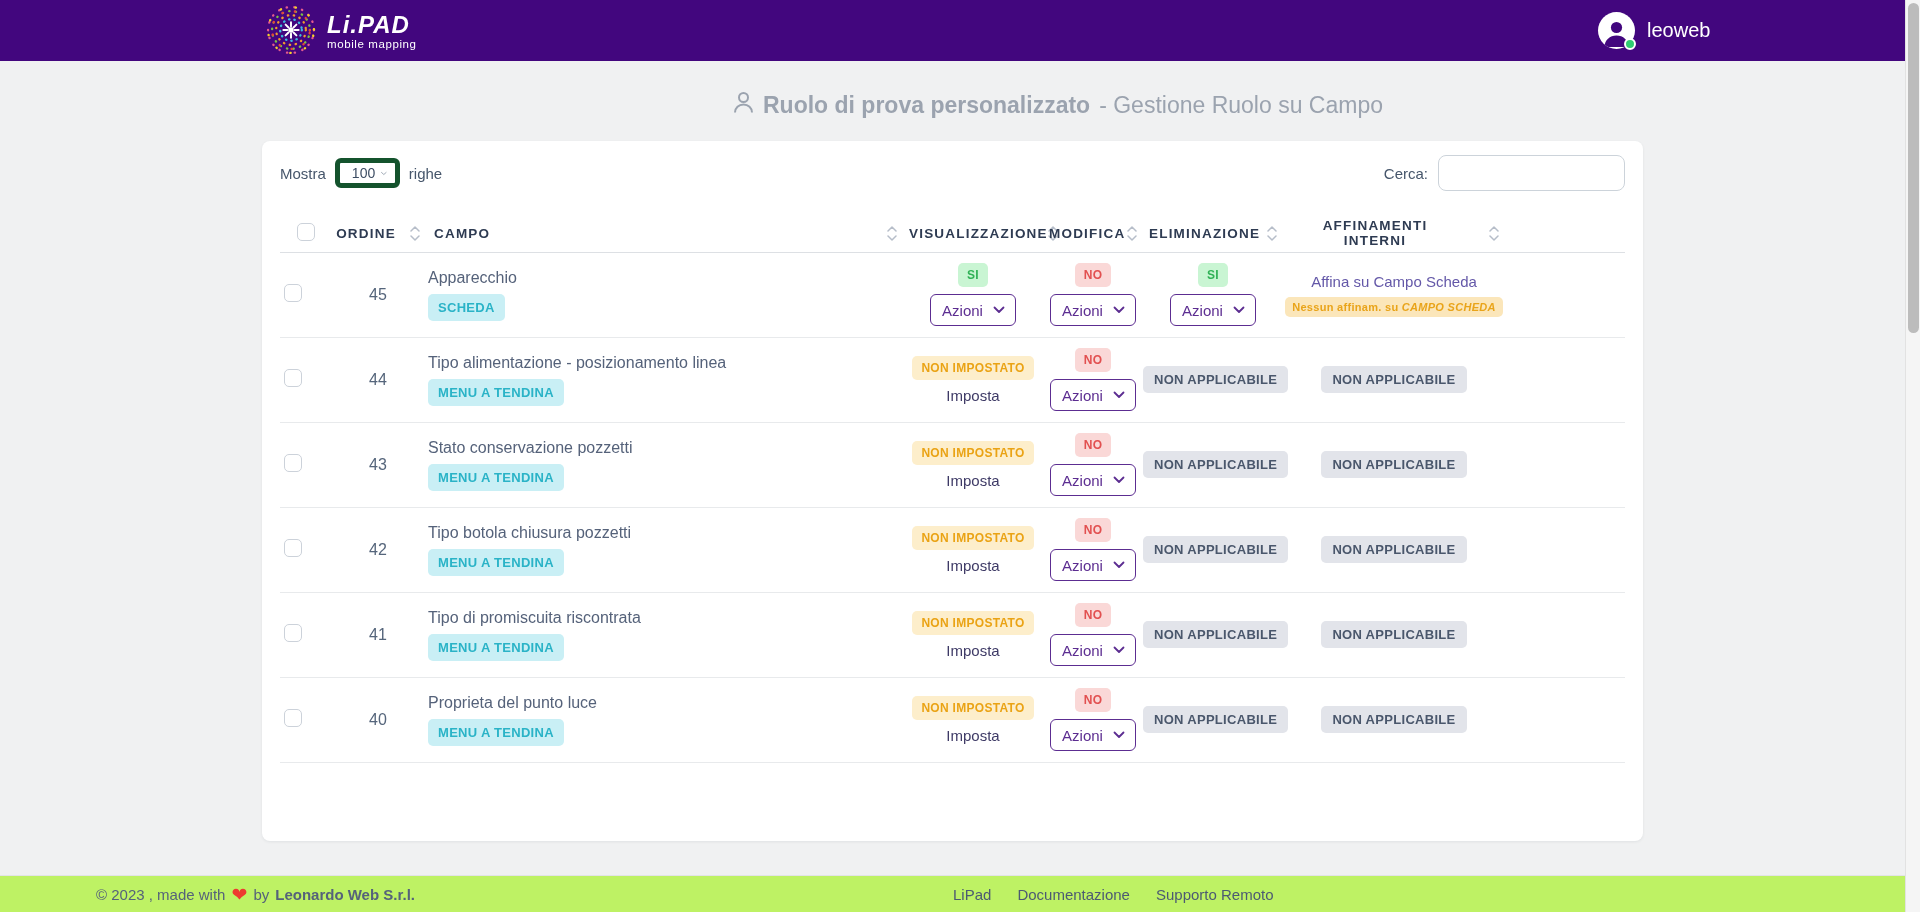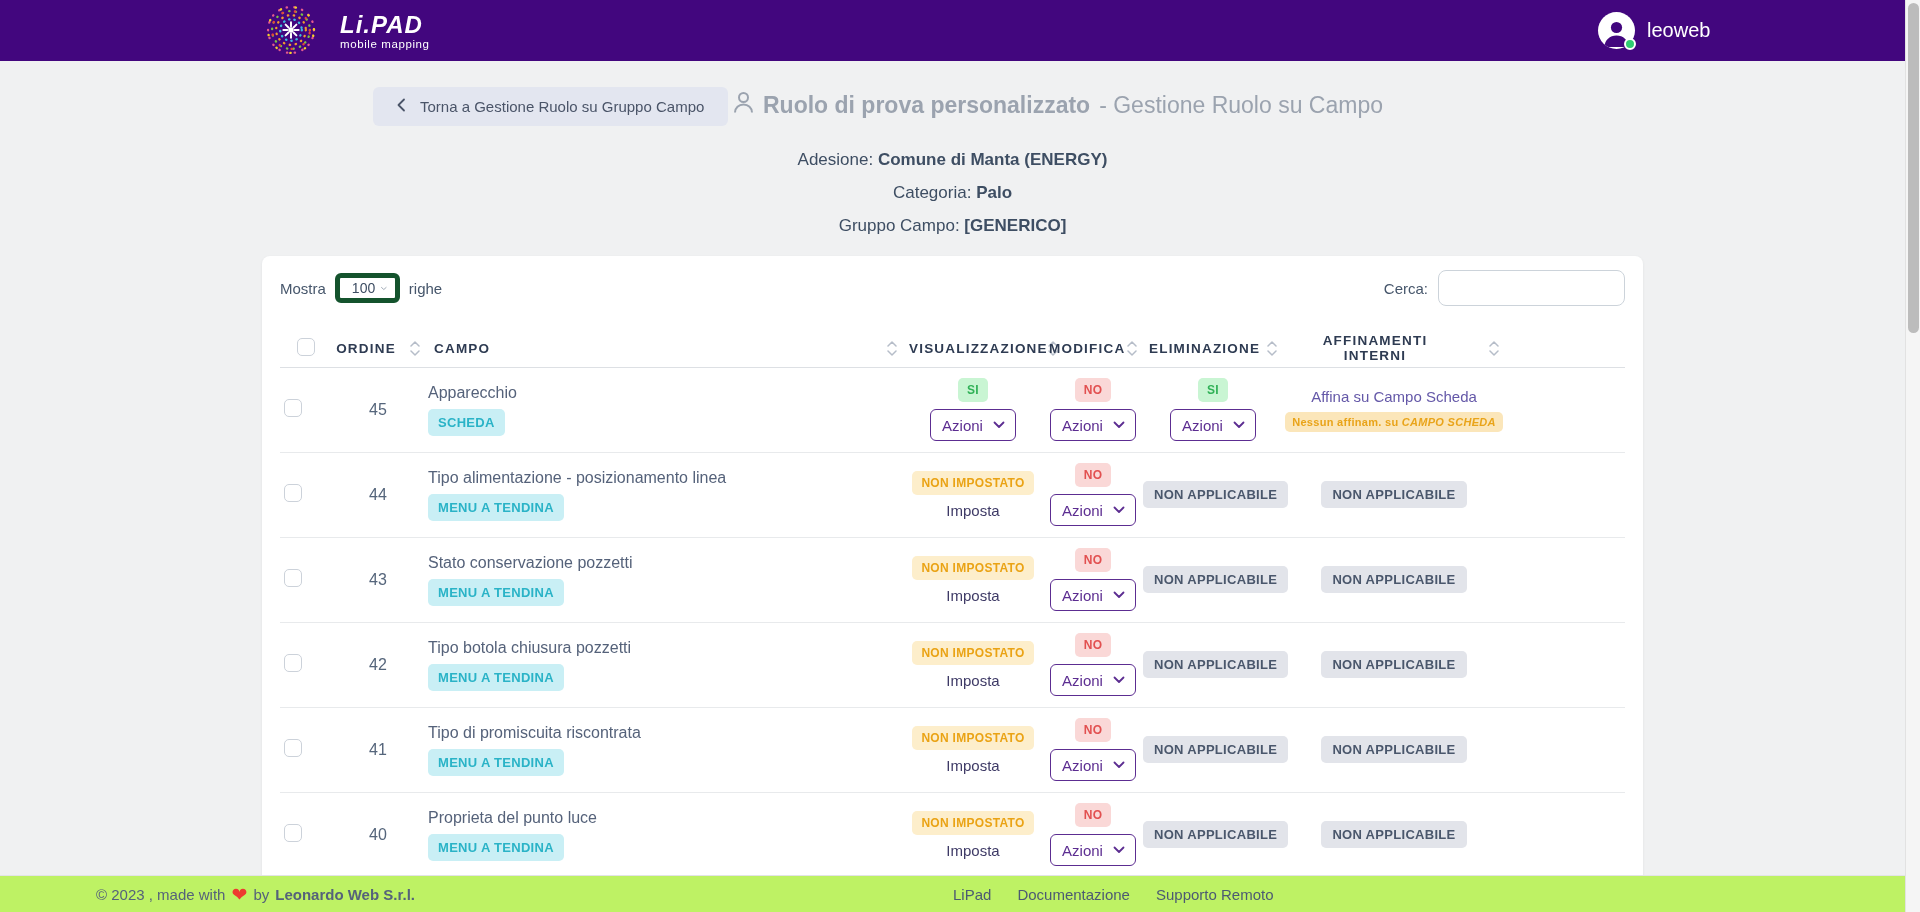--- a/index.html
+++ b/index.html
@@ -1,21 +1,21 @@
 <!DOCTYPE html>
 <html style="--brand: #42067e; --accent: #5c2d91; --success: #31b257; --success-bg: #c9f5d3; --danger: #e25050; --danger-bg: #fad8d7; --warning: #eaa315; --warning-bg: #fdeecb; --info: #2ab3c7; --info-bg: #c9eff5; --neutral: #4a576c; --neutral-bg: #e2e4ea; --link: #6458a8; --online: #2ecc71;"><head>
 <meta charset="utf-8">
 <style>
   * { box-sizing: border-box; margin: 0; padding: 0; }
   html,body { width:1920px; height:912px; overflow:hidden; }
   body { background:#f0f1f2; font-family:"Liberation Sans", sans-serif; position:relative; }
 
   
   .navbar { position:fixed; top:0; left:0; width:1905px; height:61px; background:var(--brand,#42067e); z-index:20; }
-  .logo { position:absolute; left:264px; top:3px; display:flex; align-items:center; gap:22px; }
+  .logo { position:absolute; left:264px; top:3px; display:flex; align-items:center; gap:9px; }
   .logo-text { color:#fff; line-height:1; }
   .logo-name { font-size:24px; font-weight:bold; font-style:italic; letter-spacing:1px; }
   .logo-sub { font-size:11.5px; font-weight:300; letter-spacing:0.6px; margin-top:2px; }
   .user { position:absolute; left:1598px; top:12px; display:flex; align-items:center; gap:12px; }
   .avatar { position:relative; width:37px; height:37px; }
   .avatar .ring { width:37px; height:37px; border-radius:50%; background:#fff; display:flex; align-items:flex-end; justify-content:center; overflow:hidden; }
   .online-dot { position:absolute; right:-1px; bottom:-1px; width:12px; height:12px; border-radius:50%; background:var(--online,#2ecc71); border:2px solid #fff; }
   .user-name { color:#fff; font-size:20px; }
 
   
@@ -123,45 +123,32 @@
       </span>
       <span class="online-dot"></span>
     </span>
     <span class="user-name">leoweb</span>
   </div>
 </div>
 
 <div class="page">
 
   <div class="header-row">
-    <button class="back-btn">
-      <span>
-        <svg width="9" height="14" viewBox="0 0 9 14">
-            <polyline points="7,1.5 1.5,7 7,12.5" fill="none" stroke="#4a5468" stroke-width="1.8" stroke-linecap="round" stroke-linejoin="round"></polyline>
-          </svg>
-      </span>
-      <span>Torna a Gestione Ruolo su Gruppo Campo</span>
-    </button>
     <div class="page-title">
       <span>
         <svg width="21" height="23" viewBox="0 0 21 23" fill="none" stroke="#9ba3af" stroke-width="2">
           <circle cx="10.5" cy="6.5" r="4.5"></circle>
           <path d="M2 21.5c0-4.7 3.8-8 8.5-8s8.5 3.3 8.5 8"></path>
         </svg>
       </span>
       <span class="t-bold">Ruolo di prova personalizzato</span>
         <span> - Gestione Ruolo su Campo</span>
     </div>
   </div>
 
-  <div class="meta">
-    <div><span>Adesione: </span><b>Comune di Manta (ENERGY)</b></div>
-    <div><span>Categoria: </span><b>Palo</b></div>
-    <div><span>Gruppo Campo: </span><b>[GENERICO]</b></div>
-  </div>
 
   <div class="card">
     <div class="controls">
       <div class="ctrl-left">
         <span>Mostra</span>
         <span class="pagesize">
           <span>100</span>
           <svg width="11" height="7" viewBox="0 0 11 7">
               <polyline points="1,1.5 5.5,5.5 10,1.5" fill="none" stroke="#8c97a6" stroke-width="1.6" stroke-linecap="round" stroke-linejoin="round"></polyline>
             </svg>

